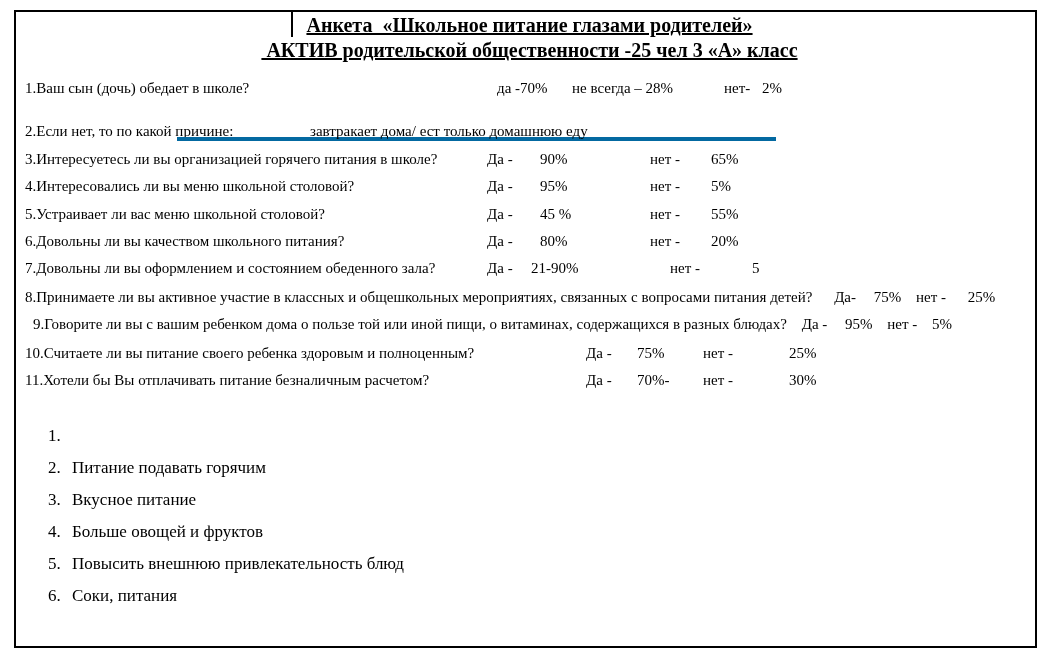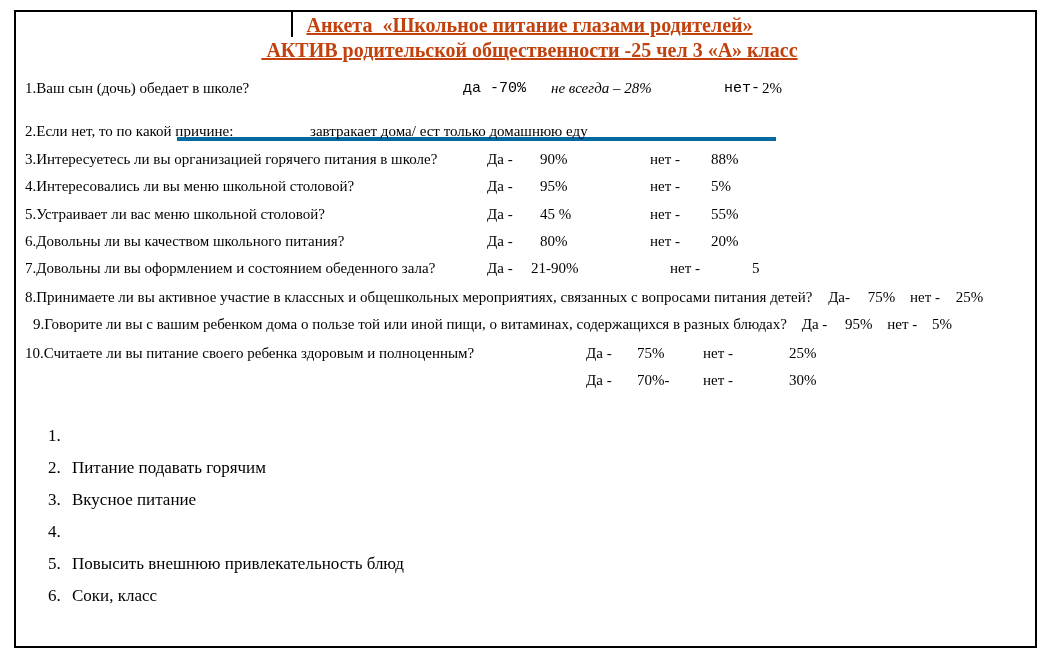--- a/index.html
+++ b/index.html
@@ -24,21 +24,21 @@
     height: 638px;
     border: 2px solid #000000;
     box-sizing: border-box;
     background: #ffffff;
   }
   .title-line {
     position: absolute;
     left: 0;
     width: 100%;
     text-align: center;
-    color: #c2410c;
+    color: #000000;
     font-weight: bold;
     font-size: 20px;
     line-height: 24px;
     text-decoration: underline;
     white-space: pre;
   }
   .title-1 { top: 13px; }
   .title-2 { top: 38px; }
   .caret {
     position: absolute;
@@ -65,44 +65,44 @@
   .r4  { top: 177px; }
   .r5  { top: 205px; }
   .r6  { top: 232px; padding-left: 18px; }
   .r7  { top: 259px; }
   .r8  { top: 288px; }
   .r9  { top: 315px; margin-left: 8px; }
   .r10 { top: 344px; }
   .r11 { top: 371px; }
   .r-wish { top: 399px; }
   
-  .q1-a1 { position: absolute; left: 463px; font-family: Liberation Mono, monospace; }
-  .q1-a2 { position: absolute; left: 551px; font-style: italic; }
-  .q1-a3 { position: absolute; left: 724px; font-family: Liberation Mono, monospace; }
+  .q1-a1 { position: absolute; left: 497px; }
+  .q1-a2 { position: absolute; left: 572px; }
+  .q1-a3 { position: absolute; left: 724px; }
   .q1-a4 { position: absolute; left: 762px; }
   
   .blank-line {
     position: absolute;
     left: 177px;
     width: 599px;
     height: 19px;
     border-bottom: 4px solid #0369a1;
     box-sizing: border-box;
   }
   .blank-line .blank-text { position: absolute; left: 133px; }
   
   .col-da   { position: absolute; left: 487px; }
   .col-dav  { position: absolute; left: 540px; }
   .col-net  { position: absolute; left: 650px; }
   .col-netv { position: absolute; left: 711px; }
   .r7 .col-dav  { left: 531px; }
   .r7 .col-net  { left: 670px; }
   .r7 .col-netv { left: 752px; }
   
-  .g8  { margin-left: 12px; }
+  .g8  { margin-left: 18px; }
   .g14 { margin-left: 14px; }
   .g11 { margin-left: 11px; }
   
   .col10-da   { position: absolute; left: 586px; }
   .col10-dav  { position: absolute; left: 637px; }
   .col10-net  { position: absolute; left: 703px; }
   .col10-netv { position: absolute; left: 789px; }
   
   .wish-item {
     position: absolute;
@@ -145,21 +145,21 @@
     <span class="blank-line">
       <span class="blank-text">завтракает дома/ ест только домашнюю еду</span>
     </span>
   </div>
 
   <div class="row r3">
     <span class="t">3.Интересуетесь ли вы организацией горячего питания в школе?</span>
     <span class="col-da">Да -</span>
     <span class="col-dav">90%</span>
     <span class="col-net">нет -</span>
-    <span class="col-netv">88%</span>
+    <span class="col-netv">65%</span>
   </div>
 
   <div class="row r4">
     <span class="t">4.Интересовались ли вы меню школьной столовой?</span>
     <span class="col-da">Да -</span>
     <span class="col-dav">95%</span>
     <span class="col-net">нет -</span>
     <span class="col-netv">5%</span>
   </div>
 
@@ -209,42 +209,44 @@
 
   <div class="row r10">
     <span class="t">10.Считаете ли вы питание своего ребенка здоровым и полноценным?</span>
     <span class="col10-da">Да -</span>
     <span class="col10-dav">75%</span>
     <span class="col10-net">нет -</span>
     <span class="col10-netv">25%</span>
   </div>
 
   <div class="row r11">
+    <span class="t">11.Хотели бы Вы отплачивать питание безналичным расчетом?</span>
     <span class="col10-da">Да -</span>
     <span class="col10-dav">70%-</span>
     <span class="col10-net">нет -</span>
     <span class="col10-netv">30%</span>
   </div>
 
 
   <div class="wish-item w1">
     <span class="num">1.</span>
   </div>
   <div class="wish-item w2">
     <span class="num">2.</span>
     <span class="text">Питание подавать горячим</span>
   </div>
   <div class="wish-item w3">
     <span class="num">3.</span>
     <span class="text">Вкусное питание</span>
   </div>
   <div class="wish-item w4">
     <span class="num">4.</span>
+    <span class="text">Больше овощей и фруктов</span>
   </div>
   <div class="wish-item w5">
     <span class="num">5.</span>
     <span class="text">Повысить внешнюю привлекательность блюд</span>
   </div>
   <div class="wish-item w6">
     <span class="num">6.</span>
-    <span class="text">Соки, класс</span>
+    <span class="text">Соки, питания</span>
   </div>
 </div>
 
 </body></html>

